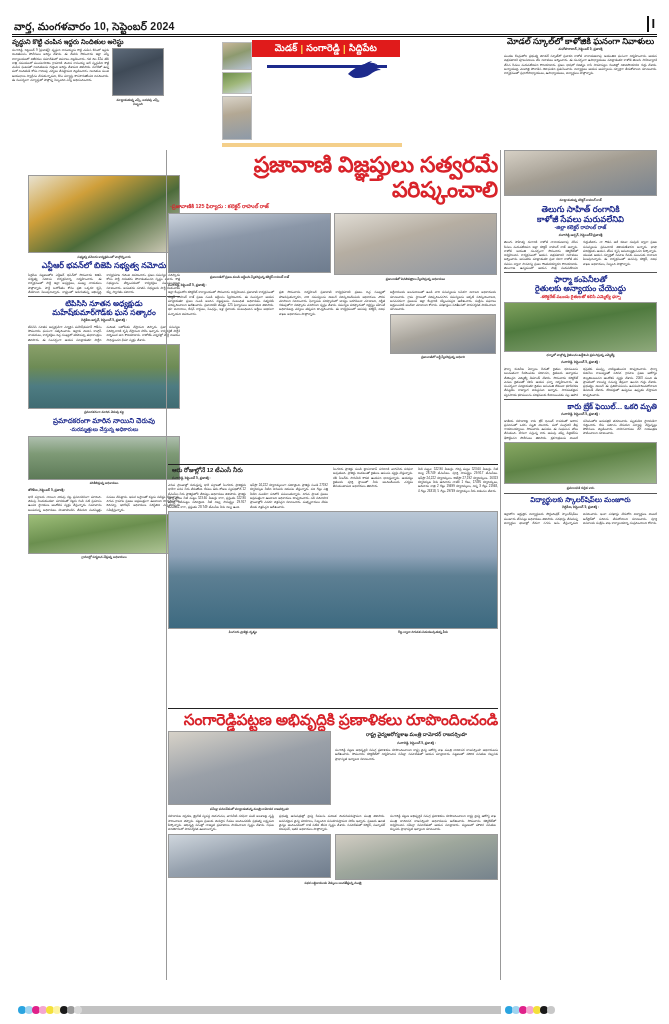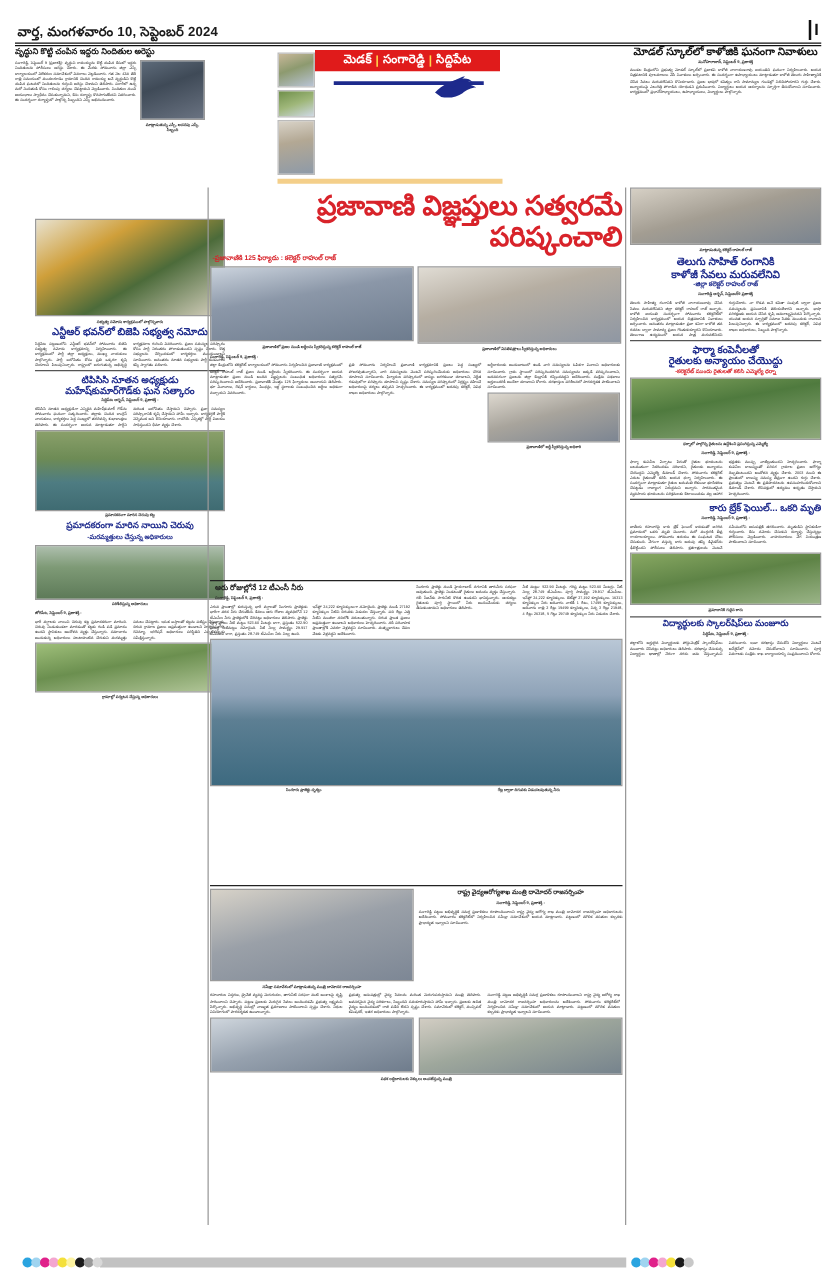--- a/index.html
+++ b/index.html
@@ -228,20 +228,21 @@
 
     <div class="photo p-dam" style="margin-top:2px;"></div>
     <div style="display:flex;justify-content:space-between;">
       <div class="caption" style="width:150px;">సింగూరు ప్రాజెక్టు దృశ్యం</div>
       <div class="caption" style="width:150px;">గేట్ల ద్వారా దిగువకు విడుదలవుతున్న నీరు</div>
     </div>
   </div>
 
   <div style="position:absolute;left:168px;top:706px;width:330px;">
     <div class="hdr-line thick"></div>
+    <div class="hl-red" style="font-size:15.5px;line-height:18px;">సంగారెడ్డిపట్టణ అభివృద్ధికి ప్రణాళికలు రూపొందించండి</div>
     <div style="display:flex;gap:4px;margin-top:2px;">
       <div style="width:163px;">
         <div class="photo p-meet"></div>
         <div class="caption">సమీక్షా సమావేశంలో మాట్లాడుతున్న మంత్రి దామోదర రాజనర్సింహ</div>
       </div>
       <div style="width:163px;">
         <div class="sub-black" style="font-size:5px;">రాష్ట్ర వైద్యఆరోగ్యశాఖ మంత్రి దామోదర్ రాజనర్సింహ</div>
         <div class="dateline" style="margin-top:3px;">సంగారెడ్డి, సెప్టెంబర్ 9, ప్రజాశక్తి :</div>
         <div class="body-copy">సంగారెడ్డి పట్టణ అభివృద్ధికి సమగ్ర ప్రణాళికలు రూపొందించాలని రాష్ట్ర వైద్య ఆరోగ్య శాఖ మంత్రి దామోదర రాజనర్సింహ అధికారులను ఆదేశించారు. సోమవారం కలెక్టరేట్‌లో నిర్వహించిన సమీక్షా సమావేశంలో ఆయన మాట్లాడారు. పట్టణంలో మౌలిక వసతుల కల్పనకు ప్రాధాన్యత ఇవ్వాలని సూచించారు.</div>
       </div>

